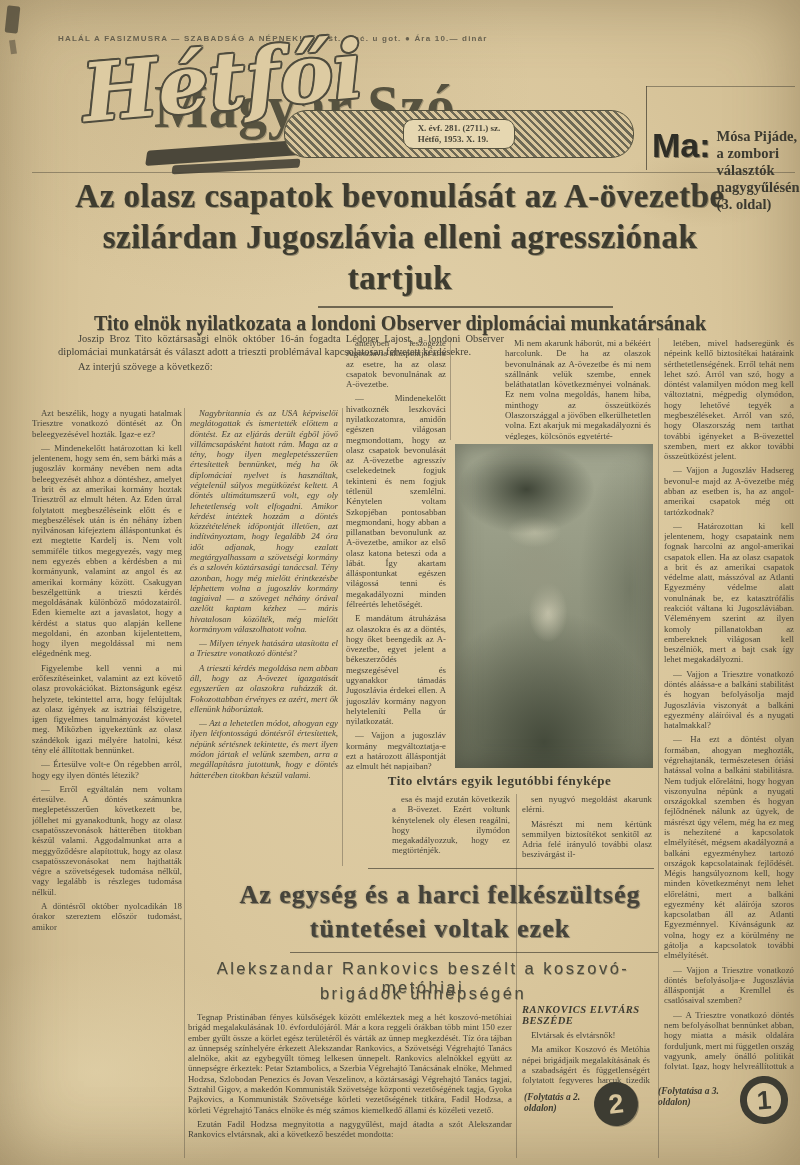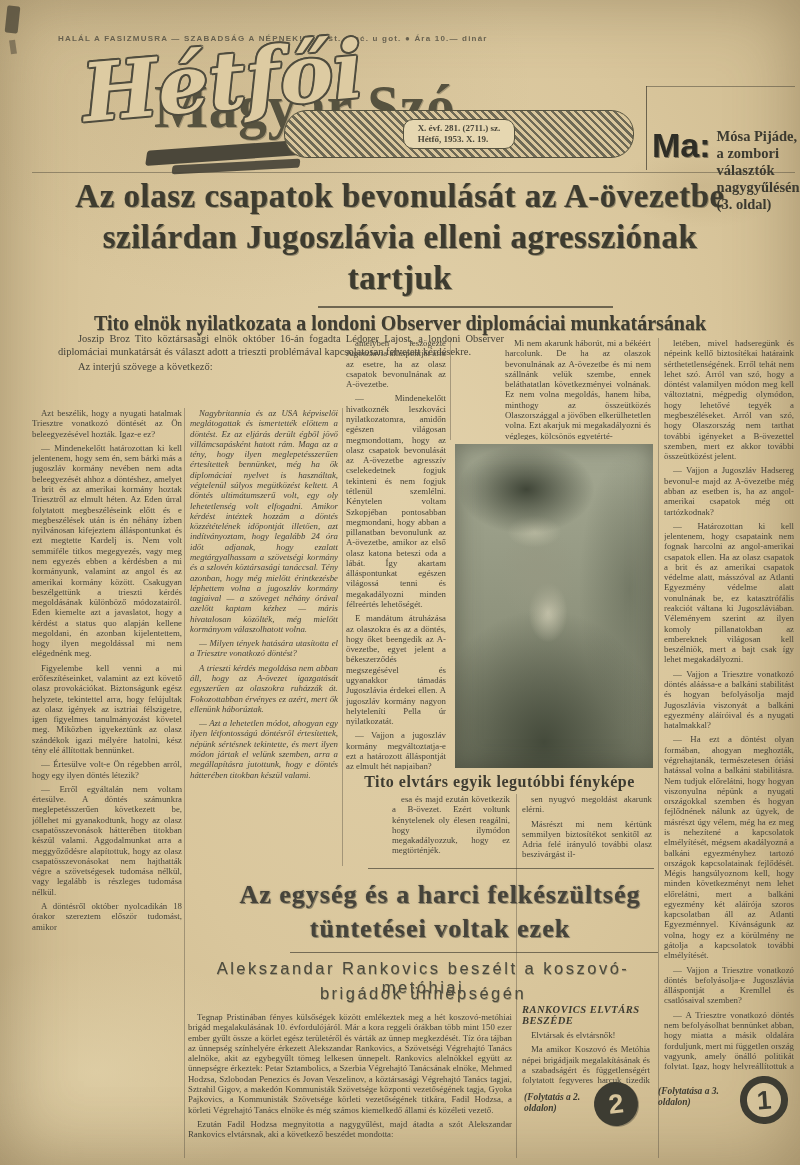--- a/index.html
+++ b/index.html
@@ -43,21 +43,21 @@
   .hline{left:32px;width:736px;text-align:center;font-weight:bold;color:#3d3b2f;
     font-size:33px;line-height:1;letter-spacing:.5px;
     text-shadow:1px 1px 0 rgba(61,59,47,.45), -0.5px -0.5px 0 rgba(61,59,47,.25);}
   .subhead{left:20px;top:312px;width:760px;text-align:center;font-weight:bold;
     font-size:20px;color:#3f3d32;text-shadow:.5px .5px 0 rgba(63,61,50,.4);}
   
   .txt{font-size:8.8px;line-height:1.17;text-align:justify;overflow:hidden;color:#45433a;}
   .txt .para{margin:0 0 4px;text-indent:9px;}
   .lead{left:58px;top:332px;width:446px;height:62px;font-size:10.5px;line-height:1.25;}
   .lead .para{text-indent:20px;margin:0 0 2px;}
-  .caption{left:346px;top:773px;width:307px;text-align:center;font-size:16px;
+  .caption{left:346px;top:773px;width:307px;text-align:center;font-size:13px;
     font-weight:bold;color:#3e3c31;letter-spacing:.5px;}
   .photo{left:455px;top:444px;width:198px;height:324px;
     background:
       radial-gradient(95px 62px at 36% 14%, rgba(54,60,47,.9), rgba(54,60,47,0) 72%),
       radial-gradient(34px 20px at 40% 27%, rgba(190,190,165,.8), rgba(190,190,165,0) 80%),
       radial-gradient(58px 66px at 42% 40%, rgba(150,152,130,.95), rgba(150,152,130,0) 70%),
       radial-gradient(26px 40px at 47% 52%, rgba(220,215,190,.7), rgba(220,215,190,0) 75%),
       radial-gradient(150px 170px at 45% 92%, rgba(66,72,57,.95), rgba(66,72,57,0) 78%),
       radial-gradient(70px 190px at 88% 45%, rgba(98,104,86,.6), rgba(98,104,86,0) 72%),
       linear-gradient(180deg,#a4a892 0%,#8f937d 55%,#787c67 100%);

